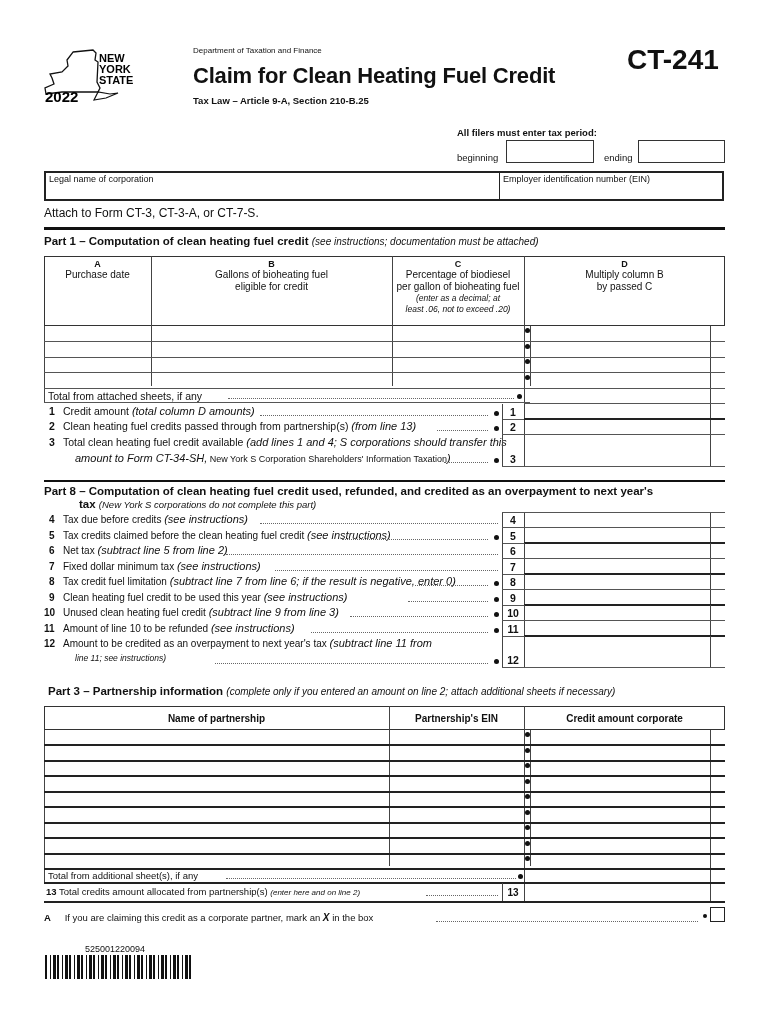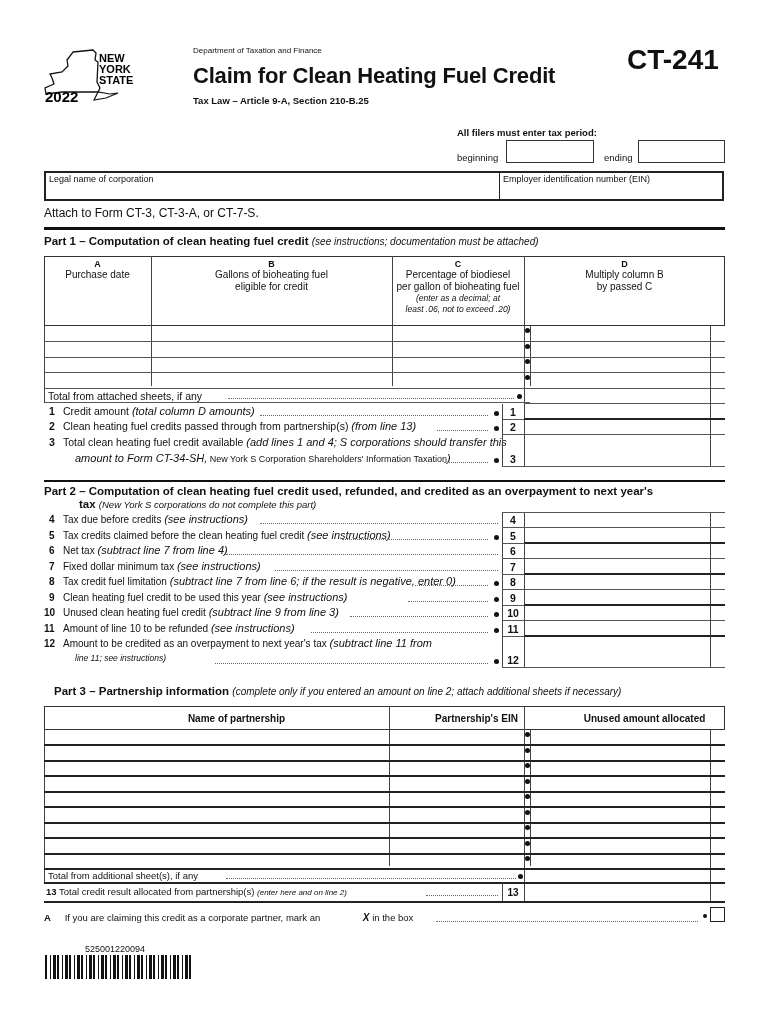--- a/index.html
+++ b/index.html
@@ -1,19 +1,19 @@
 <!DOCTYPE html>
 <html><head>
 <meta charset="utf-8">
 <style>
   * { box-sizing: border-box; margin: 0; padding: 0; }
   html, body { width: 770px; height: 1024px; background: #fff; overflow: hidden; }
   body { position: relative; font-family: "Liberation Sans", sans-serif; color: #111; }
   .abs { position: absolute; }
-  .b { font-weight: bold; padding-left: 40px; }
+  .b { font-weight: bold; }
   .i { font-style: italic; }
 
   
   #logo { left: 40px; top: 40px; width: 100px; height: 66px; }
   #dept { left: 193px; top: 46px; font-size: 8px; }
   #title { left: 193px; top: 63px; font-size: 22px; font-weight: bold; letter-spacing: -0.2px; }
   #taxlaw { left: 193px; top: 95px; font-size: 9.5px; font-weight: bold; }
   #formno { left: 627px; top: 44px; font-size: 28px; font-weight: bold; }
   #period-label { left: 457px; top: 127px; font-size: 9.5px; font-weight: bold; }
   #begin-label { left: 457px; top: 152px; font-size: 9.5px; }
@@ -181,21 +181,21 @@
     <div class="leader" style="left: 444px; top: 462px; width: 44px;"></div>
     <div class="dot" style="left: 494px; top: 458px;"></div>
     <div class="vline" style="left: 502px; top: 435px; height: 31px;"></div>
     <div class="linenum" style="left: 502px; top: 453px; width: 22px;">3</div>
     <input class="fld" value="" style="left: 532px; top: 436px; width: 176px; height: 29px;">
     <div class="hline" style="left: 524px; top: 434px; width: 201px;"></div>
     <div class="hline" style="left: 502px; top: 466px; width: 223px;"></div>
   </div>
 
 <div class="rule-thick" style="left:44px; top:480px; width:681px; height:2px;"></div>
-<div class="part-title" style="left:44px; top:485px;"><span>Part 2 – Computation of clean heating fuel credit used, refunded, and credited as an overpayment to next year's</span></div>
+<div class="part-title" style="left:44px; top:485px;"><span>Part 8 – Computation of clean heating fuel credit used, refunded, and credited as an overpayment to next year's</span></div>
 <div class="part-title" style="left:79px; top:498px;">
   <span>tax</span>
   <span class="i" style="font-size:9.5px;">(New York S corporations do not complete this part)</span>
 </div>
 <div id="p2lines">
     <div class="line-text" style="left: 49px; top: 513px; font-size: 10px;"><span class="num" style="width:14px">4</span><span>Tax due before credits</span> <span class="i">(see instructions)</span></div>
     <div class="leader" style="left: 260px; top: 523px; width: 238px;"></div>
     <div class="vline" style="left: 502px; top: 512px; height: 15px;"></div>
     <div class="vline" style="left: 524px; top: 512px; height: 15px;"></div>
     <div class="vline" style="left: 710px; top: 512px; height: 15px;"></div>
@@ -206,21 +206,21 @@
     <div class="line-text" style="left: 49px; top: 528.5px; font-size: 10px;"><span class="num" style="width:14px">5</span><span>Tax credits claimed before the clean heating fuel credit</span> <span class="i">(see instructions)</span></div>
     <div class="leader" style="left: 342px; top: 538.5px; width: 146px;"></div>
     <div class="dot" style="left: 494px; top: 534.5px;"></div>
     <div class="vline" style="left: 502px; top: 527.5px; height: 15px;"></div>
     <div class="vline" style="left: 524px; top: 527.5px; height: 15px;"></div>
     <div class="vline" style="left: 710px; top: 527.5px; height: 15px;"></div>
     <div class="linenum" style="left: 502px; top: 529.5px; width: 22px;">5</div>
     <input class="fld" value="" style="left: 527px; top: 528.5px; width: 181px; height: 13px;">
     <div class="hline" style="left: 502px; top: 542.5px; width: 223px;"></div>
     <div class="hline dark" style="left: 524px; top: 541.5px; width: 201px;"></div>
-    <div class="line-text" style="left: 49px; top: 544px; font-size: 10px;"><span class="num" style="width:14px">6</span><span>Net tax</span> <span class="i">(subtract line 7 from line 4)</span></div>
+    <div class="line-text" style="left: 49px; top: 544px; font-size: 10px;"><span class="num" style="width:14px">6</span><span>Net tax</span> <span class="i">(subtract line 5 from line 2)</span></div>
     <div class="leader" style="left: 226px; top: 554px; width: 272px;"></div>
     <div class="vline" style="left: 502px; top: 543px; height: 15px;"></div>
     <div class="vline" style="left: 524px; top: 543px; height: 15px;"></div>
     <div class="vline" style="left: 710px; top: 543px; height: 15px;"></div>
     <div class="linenum" style="left: 502px; top: 545px; width: 22px;">6</div>
     <input class="fld" value="" style="left: 527px; top: 544px; width: 181px; height: 13px;">
     <div class="hline" style="left: 502px; top: 558px; width: 223px;"></div>
     <div class="line-text" style="left: 49px; top: 559.5px; font-size: 10px;"><span class="num" style="width:14px">7</span><span>Fixed dollar minimum tax</span> <span class="i">(see instructions)</span></div>
     <div class="leader" style="left: 275px; top: 569.5px; width: 223px;"></div>
     <div class="vline" style="left: 502px; top: 558.5px; height: 15px;"></div>
@@ -273,28 +273,28 @@
     <div class="leader" style="left: 215px; top: 663px; width: 273px;"></div>
     <div class="dot" style="left: 494px; top: 659px;"></div>
     <div class="vline" style="left: 502px; top: 636px; height: 31px;"></div>
     <div class="vline" style="left: 524px; top: 636px; height: 31px;"></div>
     <div class="vline" style="left: 710px; top: 636px; height: 31px;"></div>
     <div class="linenum" style="left: 502px; top: 654px; width: 22px;">12</div>
     <input class="fld" value="" style="left: 527px; top: 637px; width: 181px; height: 29px;">
     <div class="hline" style="left: 502px; top: 667px; width: 223px;"></div>
   </div>
 
-<div class="part-title" style="left:54px; top:685px;">
+<div class="part-title" style="left:48px; top:685px;">
   <span>Part 3 – Partnership information</span>
   <span class="i">(complete only if you entered an amount on line 2; attach additional sheets if necessary)</span>
 </div>
 <div class="cell" style="left:44px; top:706px; width:681px; height:24px;"></div>
 <div class="col-head b" style="left:44px; top:713px; width:345px; font-size:10px;">Name of partnership</div>
 <div class="col-head b" style="left:389px; top:713px; width:135px; font-size:10px;">Partnership's EIN</div>
-<div class="col-head b" style="left:524px; top:713px; width:201px; font-size:10px;">Unused amount allocated</div>
+<div class="col-head b" style="left:524px; top:713px; width:201px; font-size:10px;">Credit amount corporate</div>
 <div class="vline" style="left:389px; top:706px; height:160px;"></div>
 <div class="vline" style="left:524px; top:706px; height:196px;"></div>
 <div class="vline" style="left:530px; top:730px; height:136px;"></div>
 <div class="vline" style="left:710px; top:730px; height:172px;"></div>
 <div class="vline" style="left:44px; top:730px; height:152px;"></div>
 <div id="p3rows">
     <div style="position: absolute; left: 44px; top: 730px; width: 681px; height: 16px;"></div>
     <div class="hline dark" style="left: 44px; top: 744px; width: 681px;"></div>
     <input class="fld" value="" style="left: 46px; top: 731px; width: 341px; height: 12px;">
     <input class="fld" value="" style="left: 391px; top: 731px; width: 131px; height: 12px;">
@@ -351,21 +351,21 @@
   </div>
 
 <div class="line-text" style="left:48px; top:870px; font-size:9.5px;"><span>Total from additional sheet(s), if any</span></div>
 <div class="leader" style="left:226px; top:878px; width:290px;"></div>
 <div class="dot" style="left:518px; top:874px;"></div>
 <input class="fld" style="left: 526px; top: 868px; width: 182px; height: 14px;" value="">
 <div class="hline dark" style="left:44px; top:882px; width:681px;"></div>
 
 <div class="line-text" style="left:46px; top:886px; font-size:9.5px;">
   <span class="num">13</span>
-  <span>Total credit result allocated from partnership(s)</span>
+  <span>Total credits amount allocated from partnership(s)</span>
   <span class="i" style="font-size:8px;">(enter here and on line 2)</span>
 </div>
 <div class="leader" style="left:426px; top:895px; width:72px;"></div>
 <div class="vline" style="left:502px; top:883px; height:19px;"></div>
 <div class="linenum" style="left:502px; top:887px; width:22px; font-size:10px;">13</div>
 <input class="fld" style="left: 526px; top: 885px; width: 182px; height: 15px;" value="">
 <div class="hline dark" style="left:44px; top:901px; width:681px;"></div>
 
 <div class="line-text" style="left:44px; top:912px; font-size:9.5px;">
   <span class="num" style="width:18px;">A</span>

